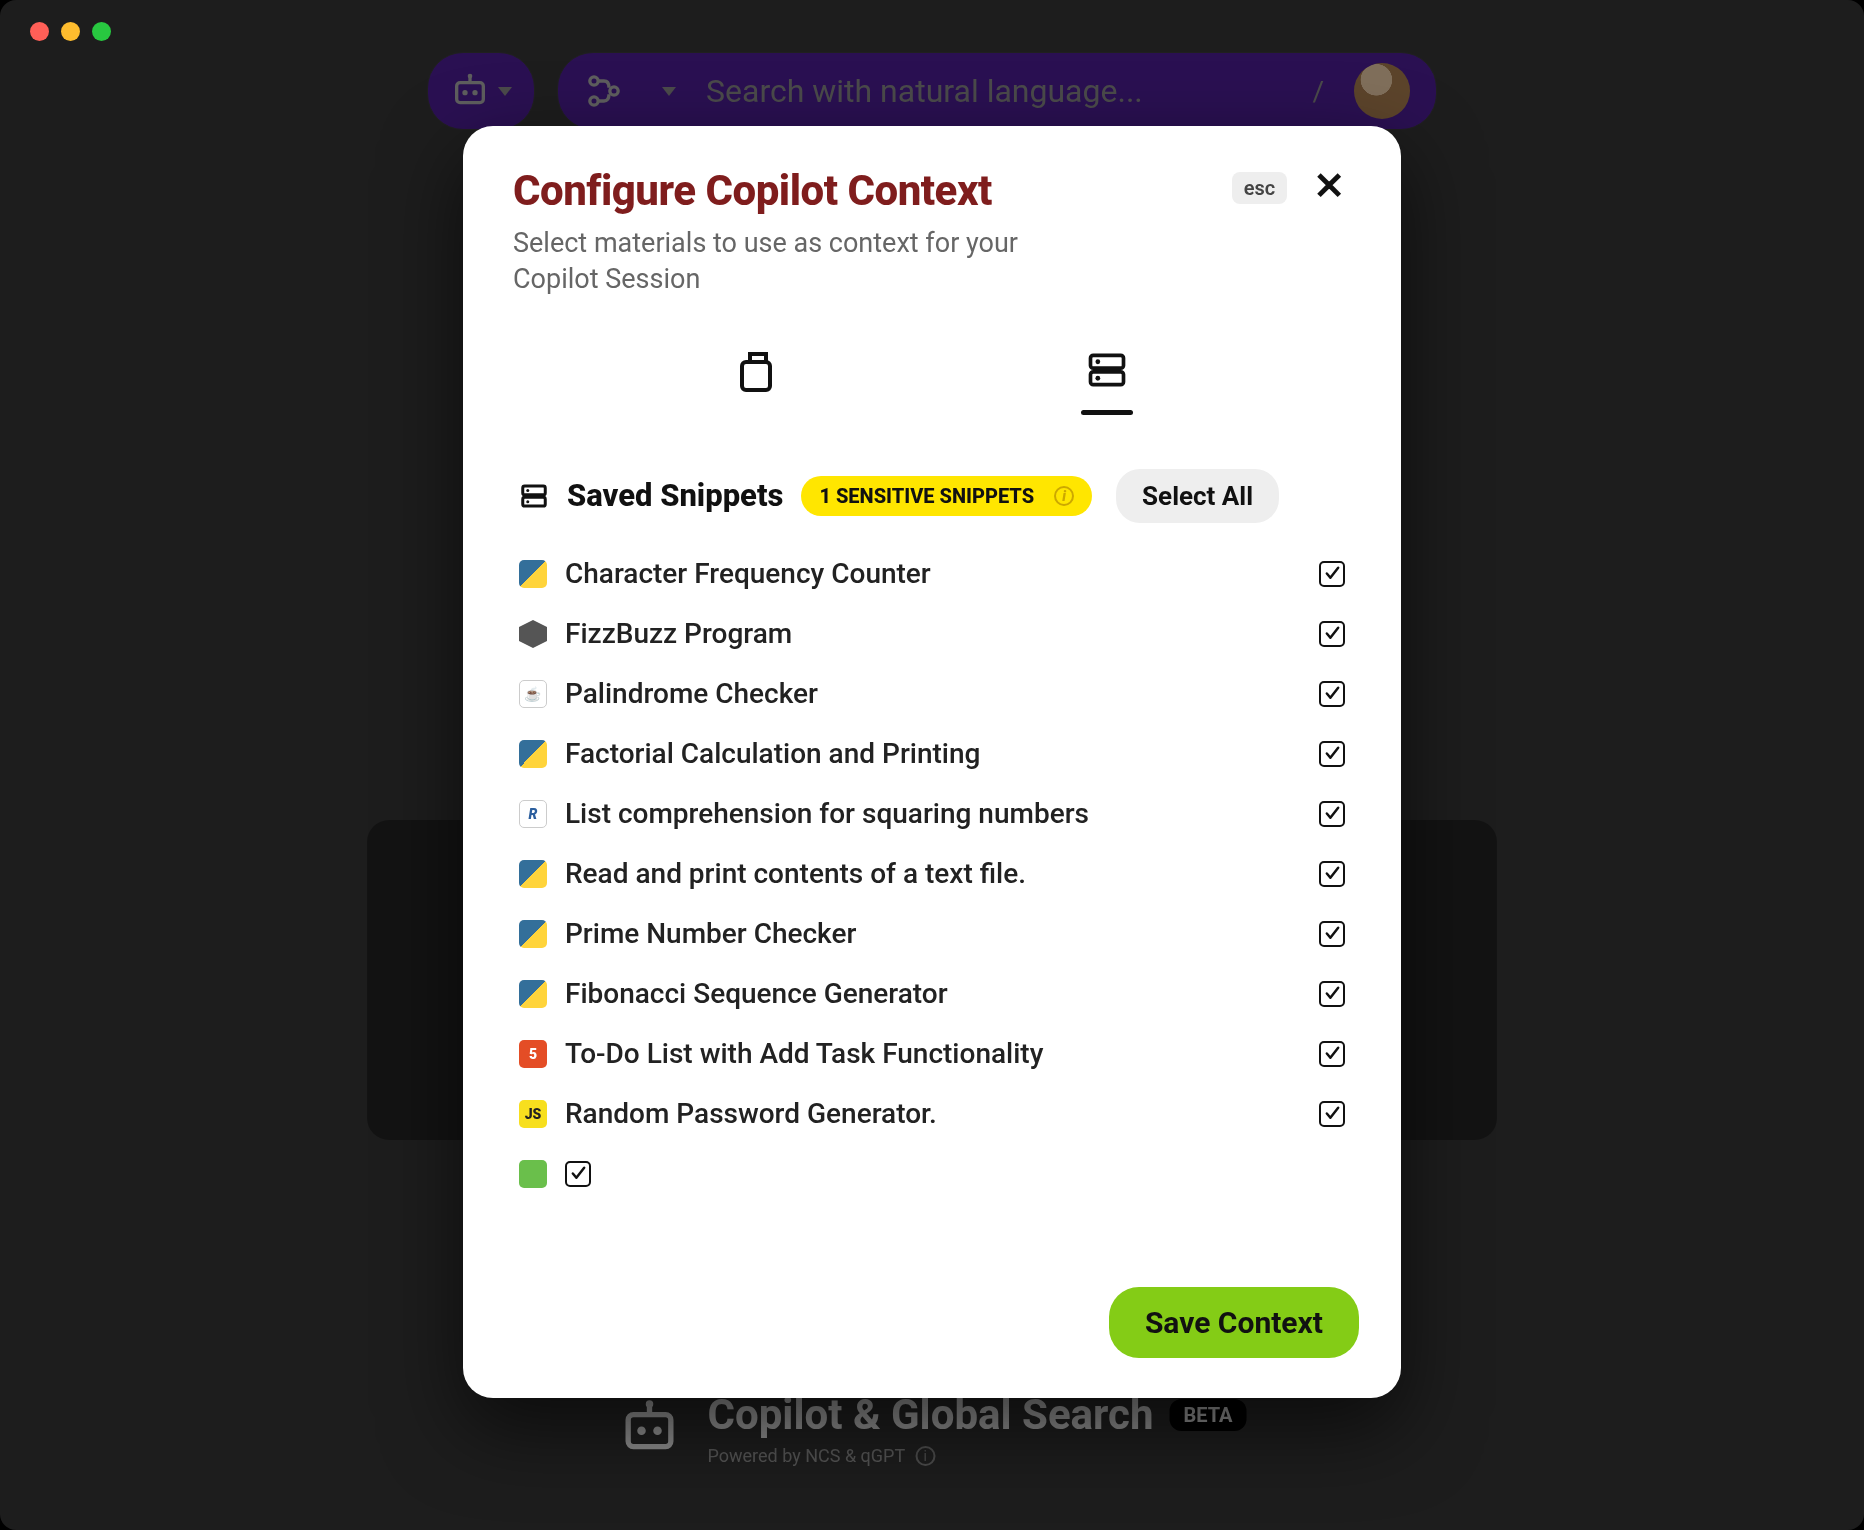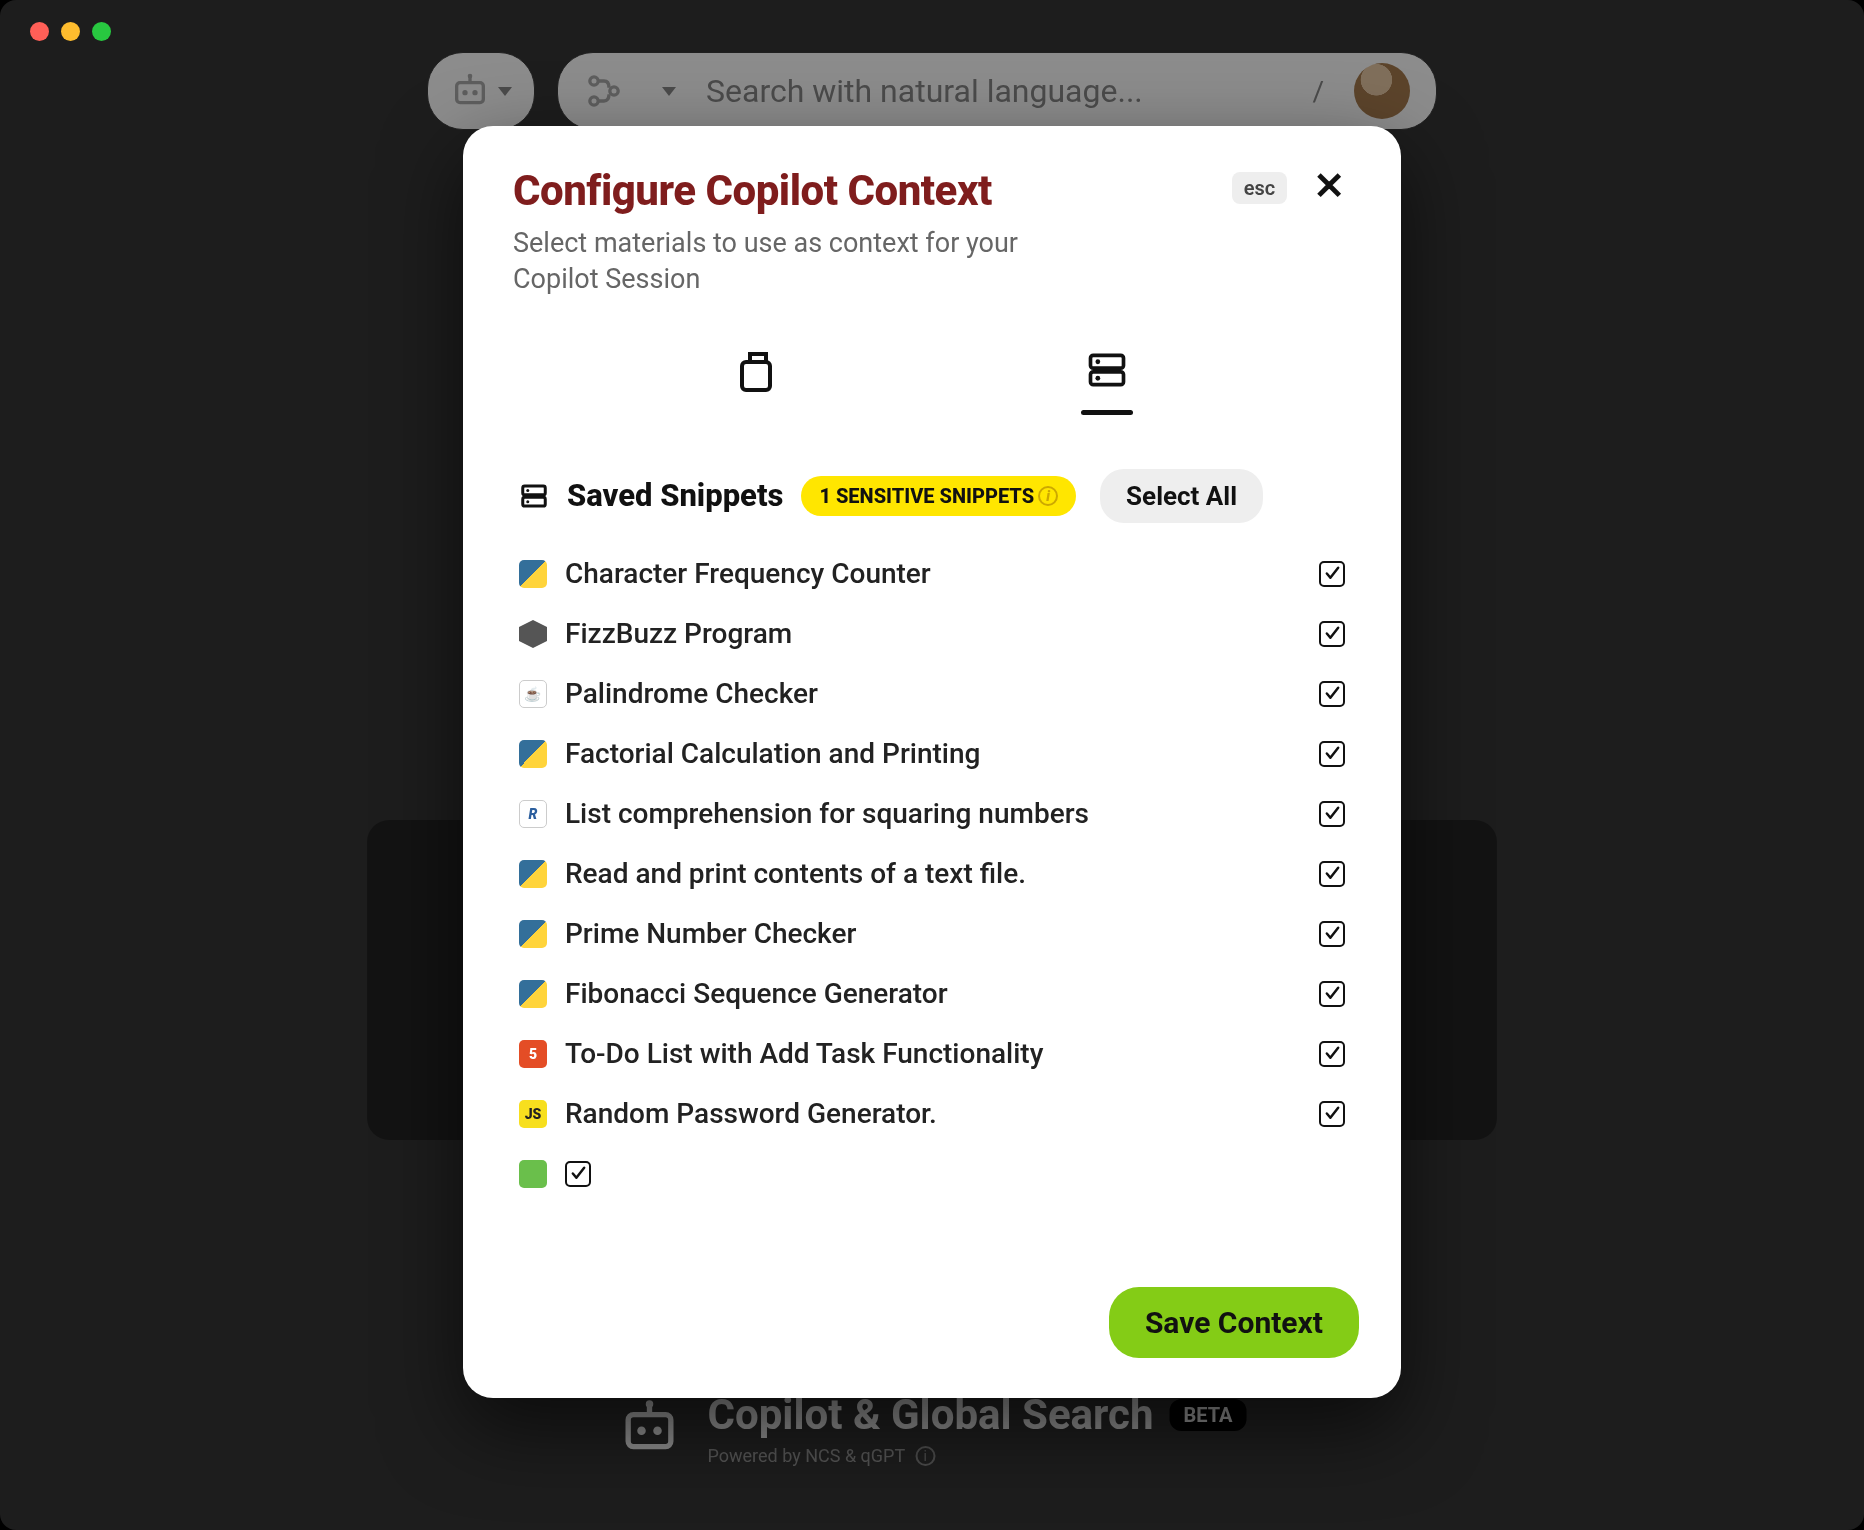--- a/index.html
+++ b/index.html
@@ -34,21 +34,21 @@
       position: absolute;
       top: 52px;
       left: 50%;
       transform: translateX(-50%);
       display: flex;
       align-items: center;
       gap: 22px;
       filter: brightness(0.55);
     }
     .tb-pill {
-      background: #ffffff;
+      background: #4c1d95;
       border: 1px solid #3a3a3a;
       border-radius: 36px;
       height: 78px;
       display: flex;
       align-items: center;
       padding: 0 26px;
       color: #888;
     }
     .tb-icon-pill { padding: 0 22px; }
     .tb-search { width: 880px; font-size: 32px; gap: 30px; }
@@ -150,21 +150,21 @@
     .sh-title { font-size: 31px; font-weight: 800; color: #111; }
     .sensitive-pill {
       background: #ffe600;
       color: #111;
       font-weight: 800;
       font-size: 20px;
       border-radius: 22px;
       padding: 8px 18px;
       display: flex;
       align-items: center;
-      gap: 4px;
+      gap: 20px;
     }
     .sensitive-pill .info {
       width: 20px; height: 20px; border: 2px solid #cca800;
       color: #cca800;
       border-radius: 50%; display: flex; align-items: center; justify-content: center;
       font-size: 14px; font-weight: 900; font-style: italic;
     }
     .select-all {
       background: #eee;
       color: #111;

